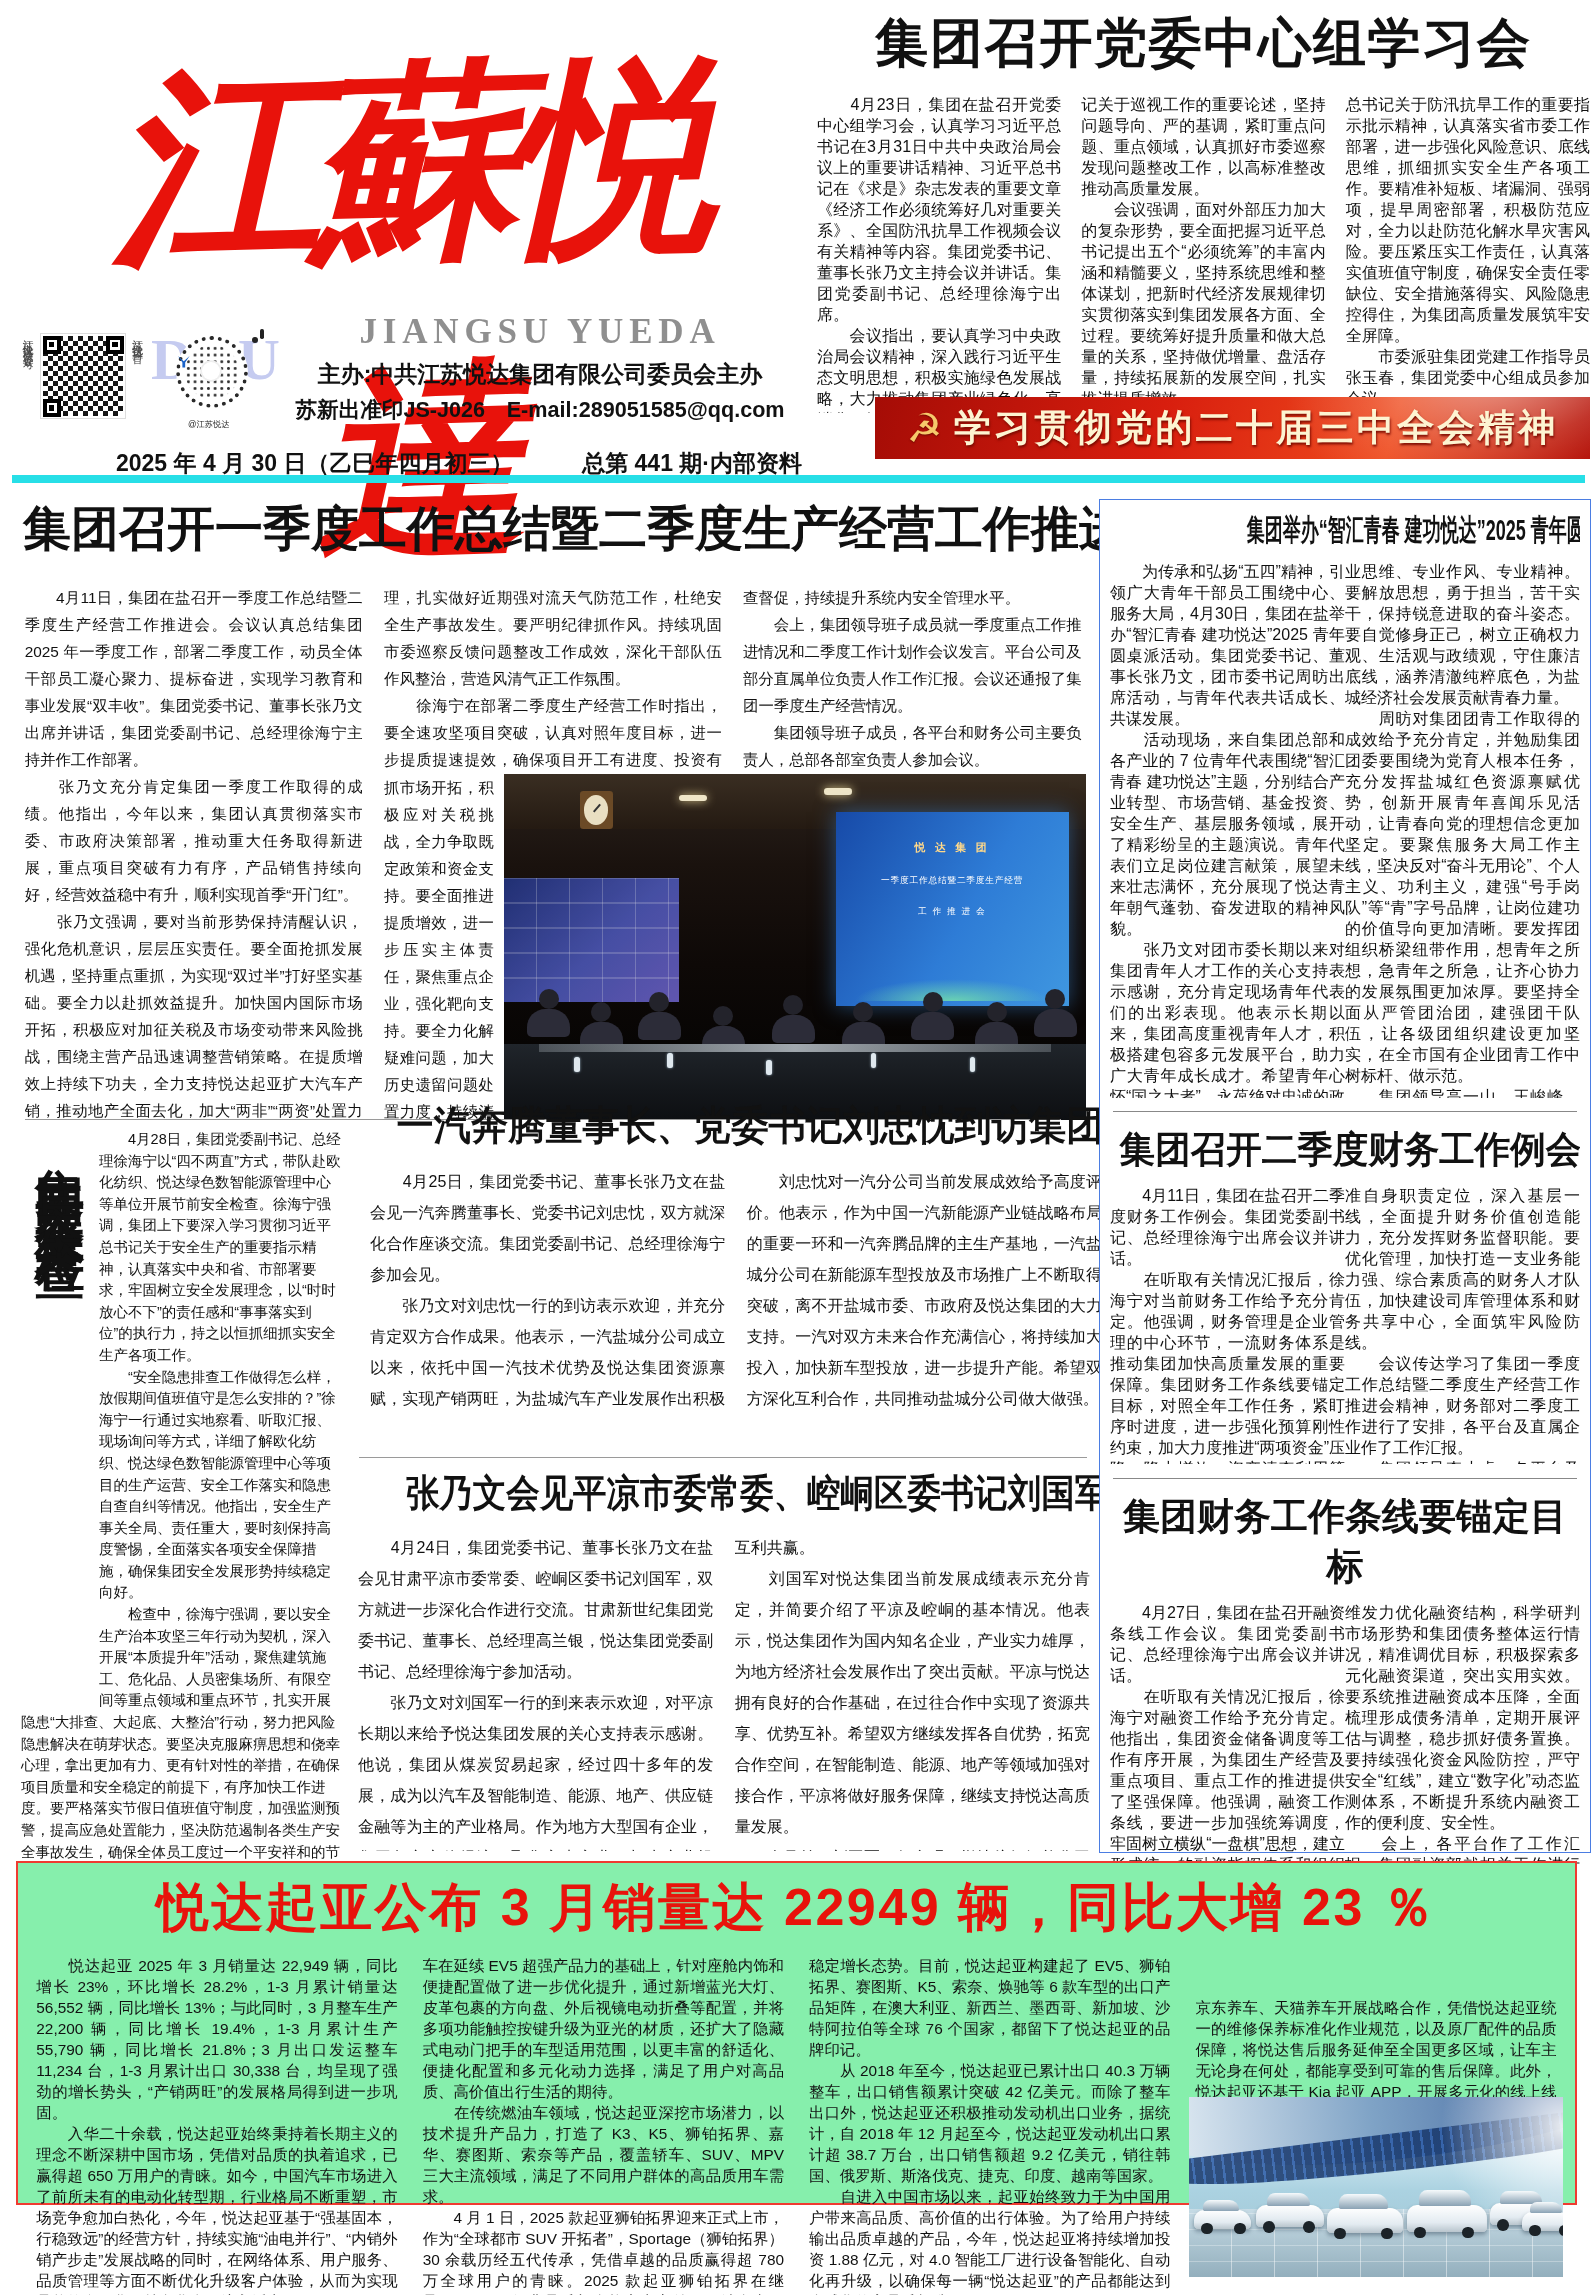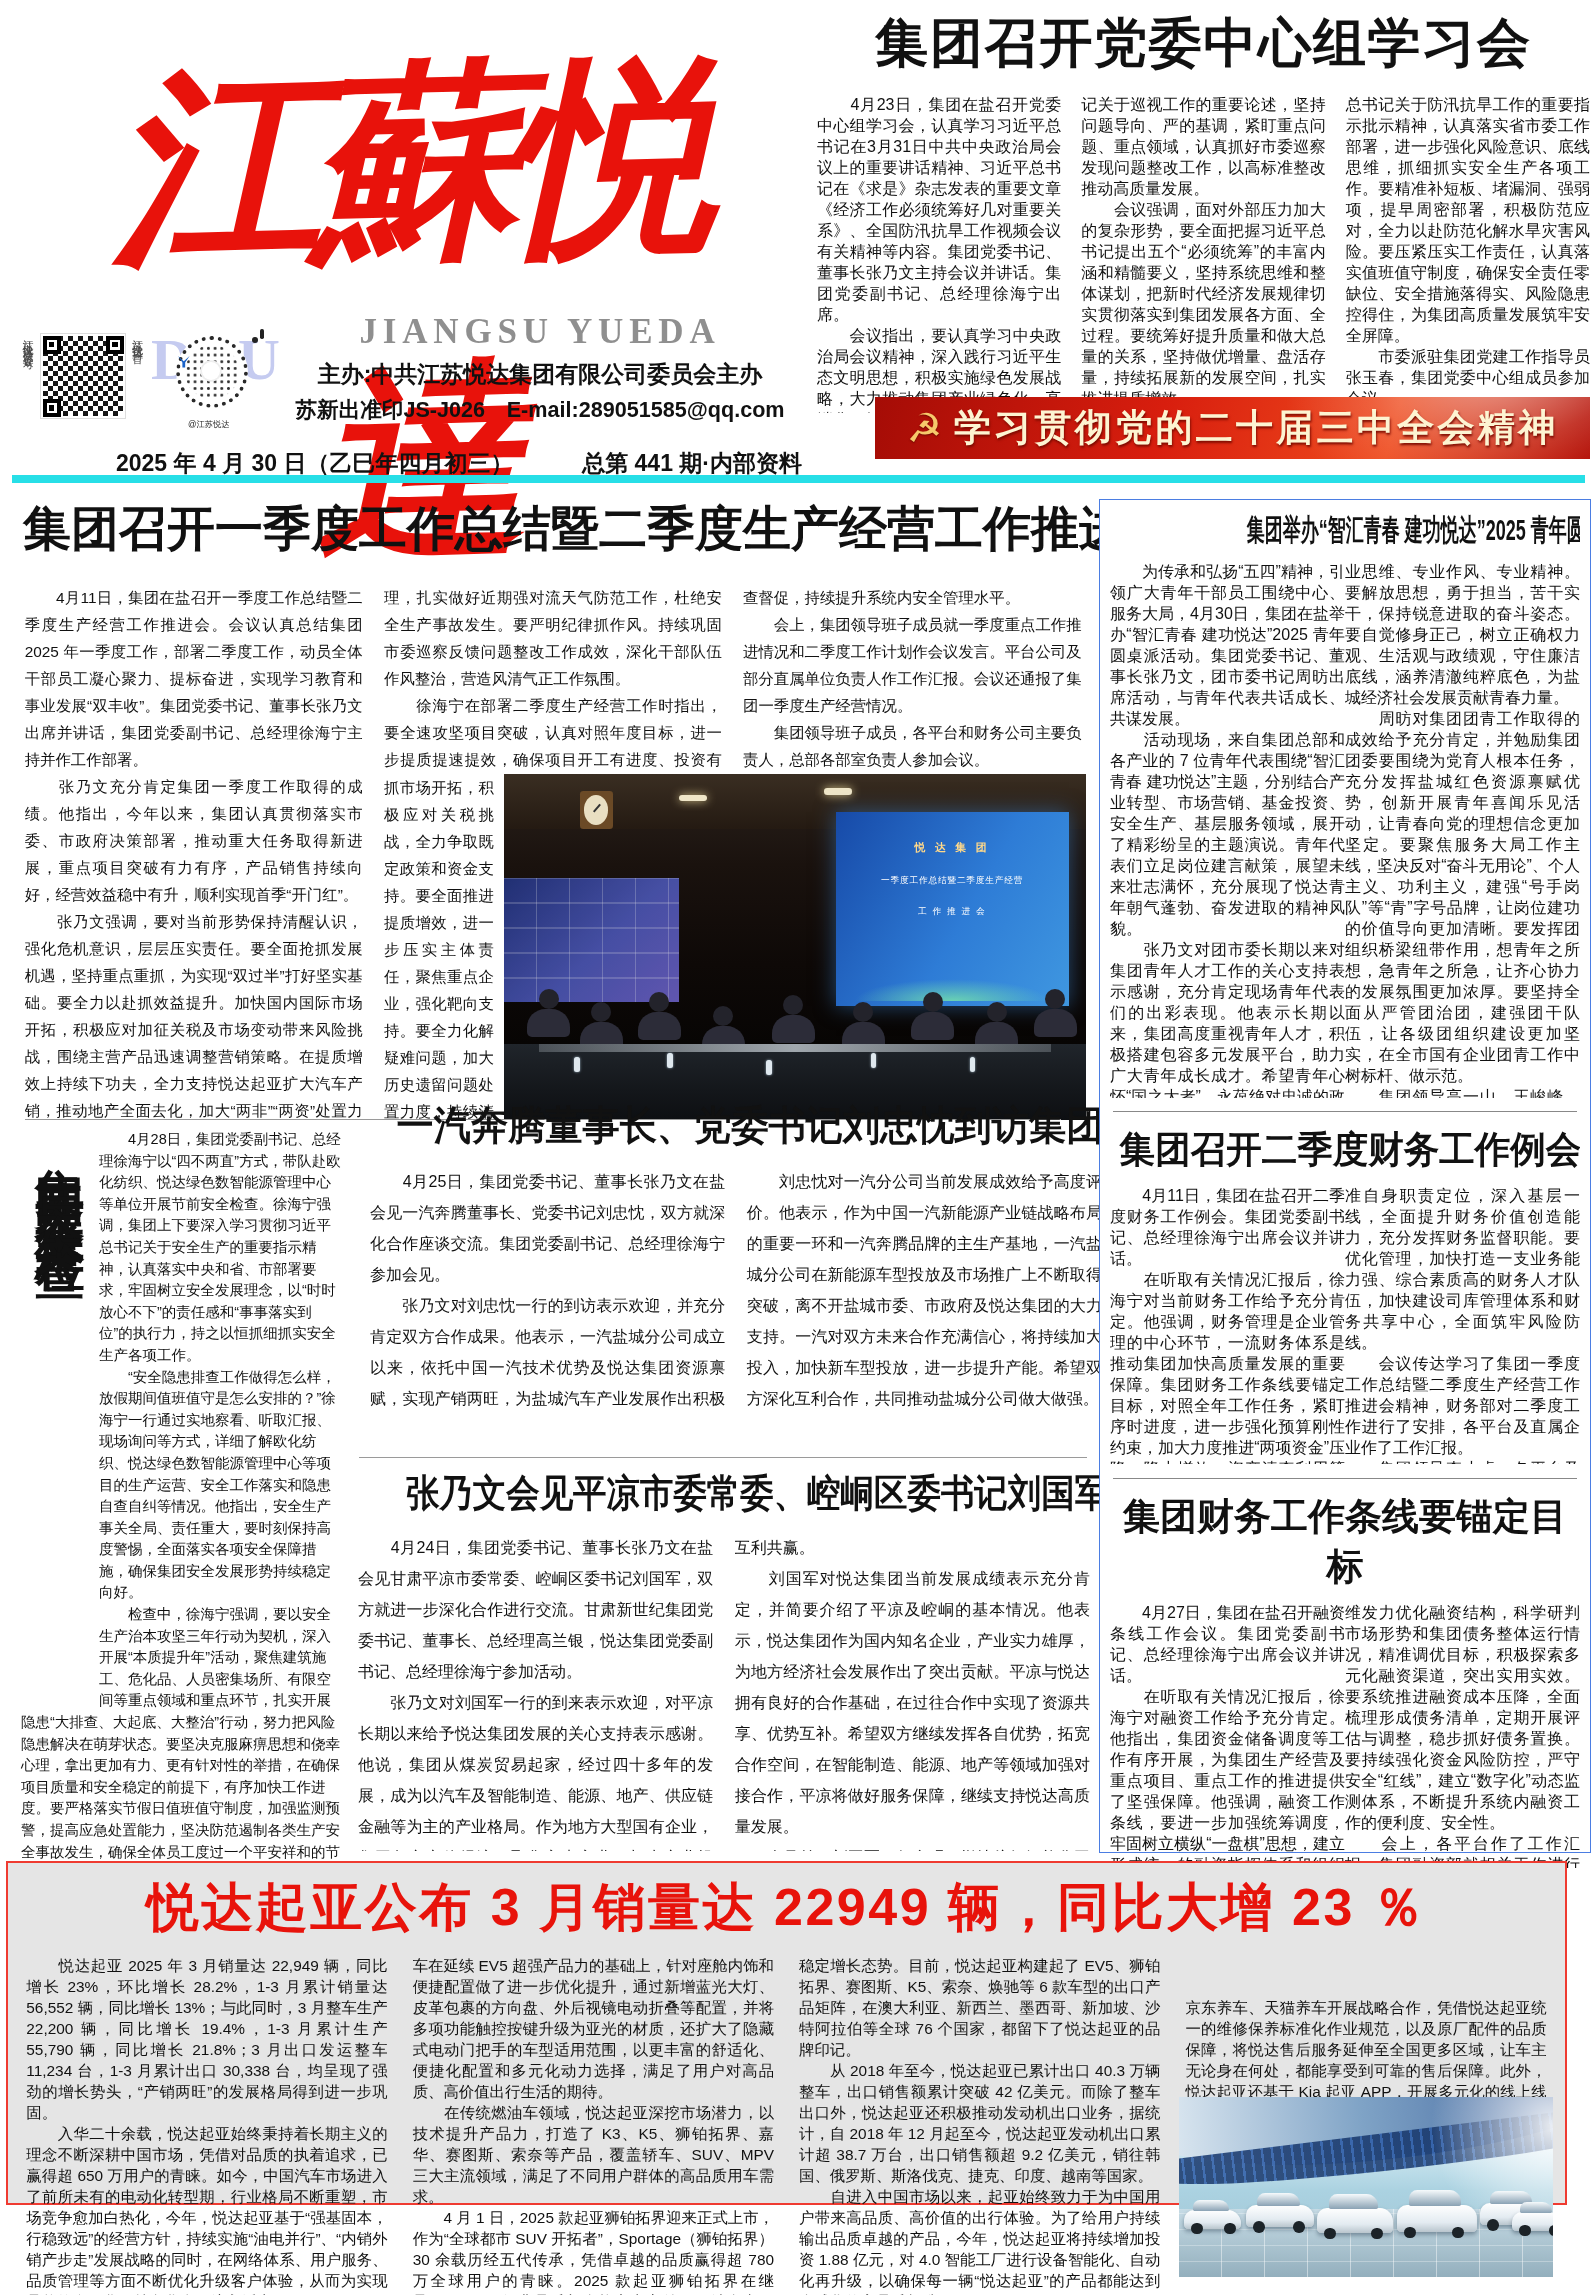--- a/index.html
+++ b/index.html
@@ -121,22 +121,22 @@
   .rb-cols{display:flex;gap:0;font-size:16px;line-height:21px;overflow:hidden;margin-top:10px;}
   .rb-cols .c{flex:1;}
   .rb-rule{height:0.8px;background:#888;margin:13.3px 3.3px;}
   .youth-title{font-size:30px;}
   .youth-cols{height:537px;}
   .fin-title{font-size:37px;}
   .fin-cols{height:279px;}
   .fund-title{font-size:37px;}
   .fund-cols{height:266px;}
   
-  .kia-box{left:6px;top:1861px;width:1561px;height:344px;border:2.5px solid #ef3b31;
-           box-sizing:border-box;background:#e5e5e5;}
+  .kia-box{left:16px;top:1861px;width:1561px;height:344px;border:2.5px solid #ef3b31;
+           box-sizing:border-box;background:#86efac;}
   .kia-title{margin-top:10px;text-align:center;color:#e8130b;font-size:52px;font-weight:900;letter-spacing:2.5px;}
   .kia-cols{position:relative;margin:11.6px 18.3px 0;height:326px;display:flex;gap:25px;
             font-size:15.4px;line-height:21px;}
   .kia-cols .c{flex:1;}
   .kc4{position:relative;}
   .kc4 .txt{height:135px;}
   .kia-img{position:absolute;left:-6.7px;right:-6.7px;bottom:3.3px;height:180px;overflow:hidden;
            background:linear-gradient(180deg,#f3fafc 0%,#d4eaf3 26%,#abd2e1 52%,#9cc0d0 100%);}
   .arc1{position:absolute;left:-50px;top:-62px;width:515px;height:125px;border-radius:0 0 100% 70%;
         background:linear-gradient(90deg,#eef5f9,#7fa3c6 45%,#24488a);transform:rotate(-4deg);}

